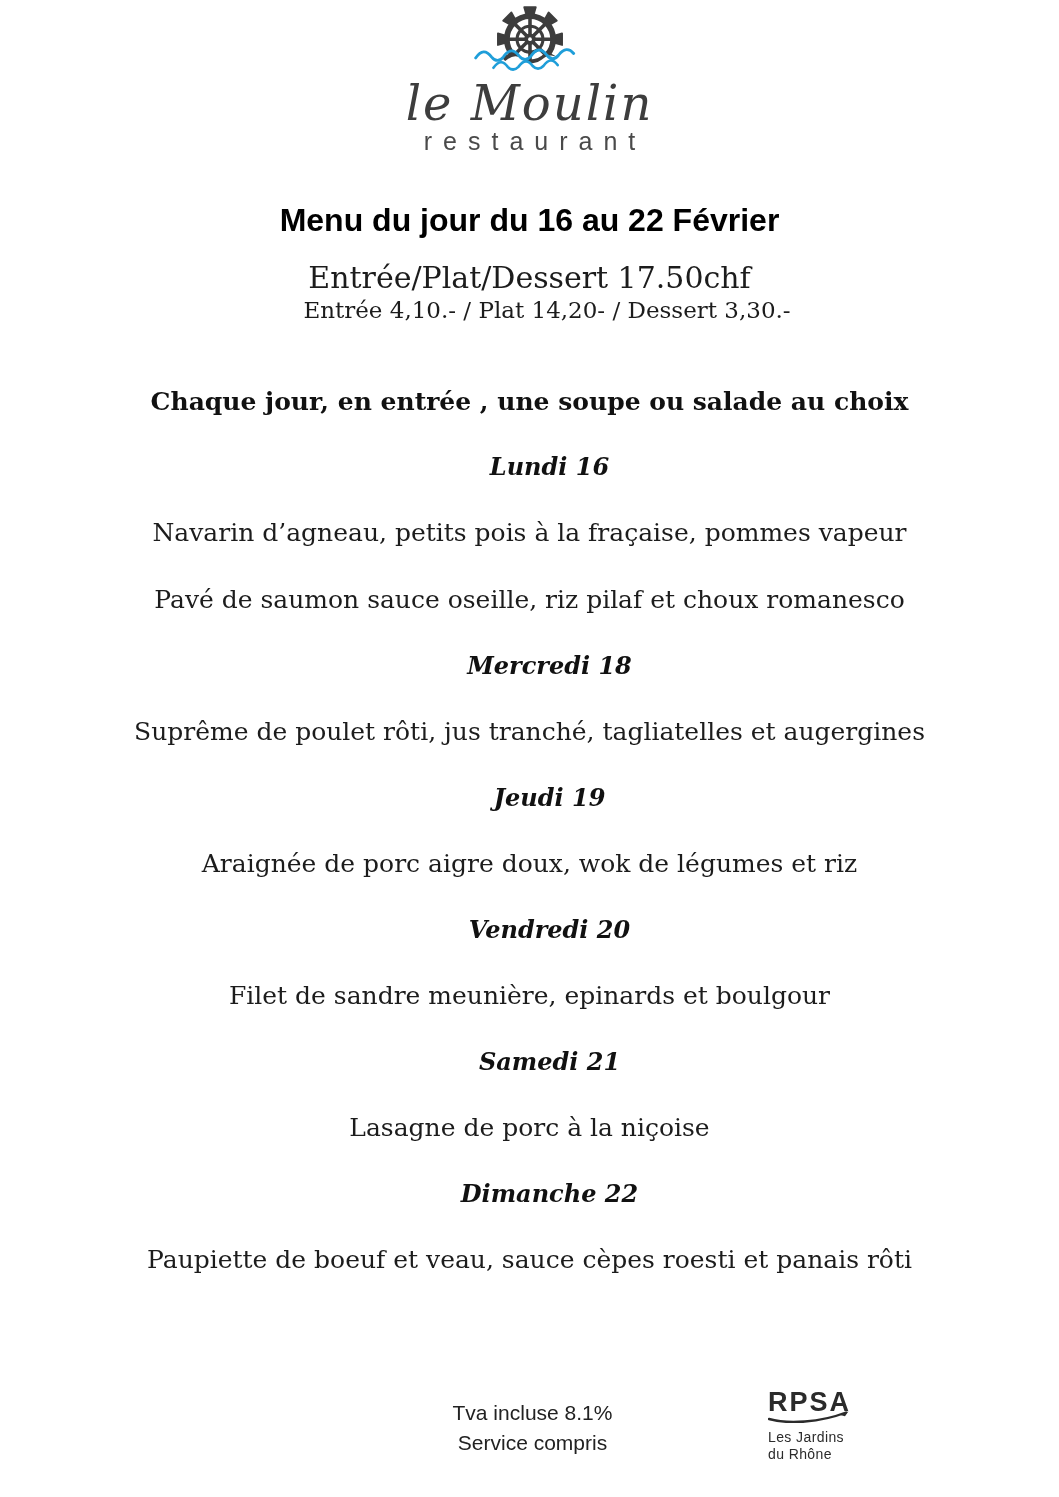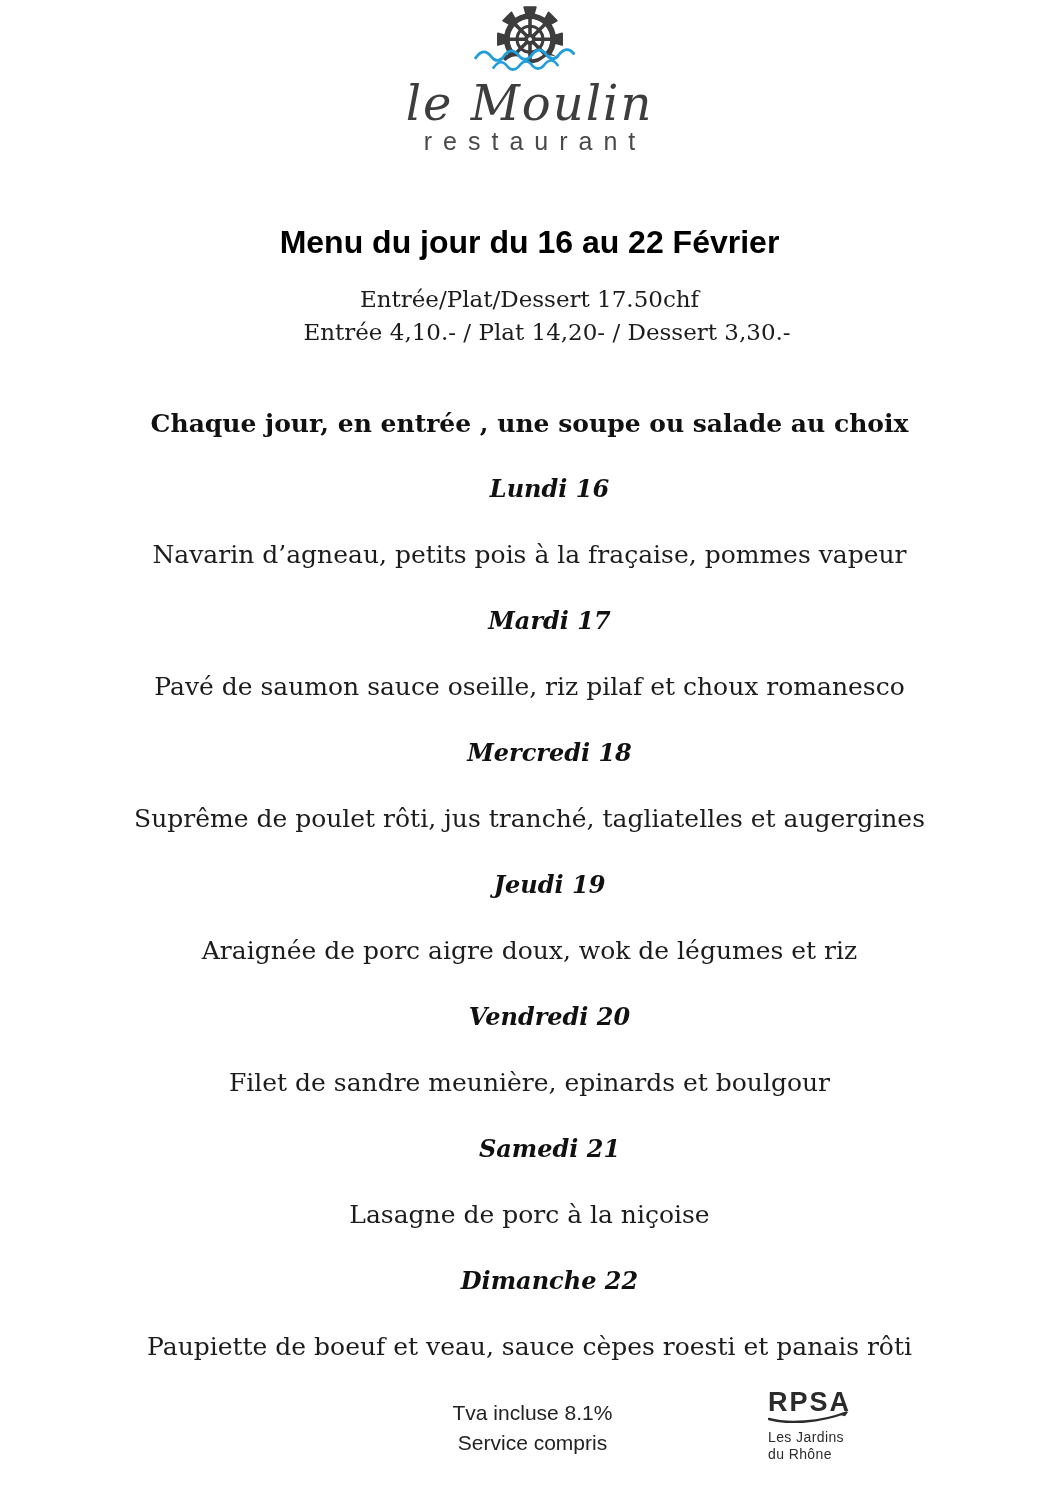--- a/index.html
+++ b/index.html
@@ -32,31 +32,31 @@
     font-size: 25px;
     line-height: 22px;
     letter-spacing: 11px;
     text-indent: 11px;
     color: #4a4a4a;
     margin-top: 2px;
   }
 
   
   .menu-title {
-    margin-top: 72px;
+    margin-top: 50px;
     font-family: "Liberation Sans", sans-serif;
     font-weight: bold;
     font-size: 32px;
     line-height: 36px;
     color: #000000;
     text-align: center;
   }
   .pricing-line1 {
     margin-top: 24px;
-    font-size: 23px;
+    font-size: 30px;
     line-height: 31px;
     text-align: center;
   }
   .pricing-line2 {
     margin-top: 2px;
     font-size: 23px;
     line-height: 31px;
     text-align: center;
     margin-left: 35px;
   }
@@ -174,21 +174,20 @@
 
   <h1 class="menu-title">Menu du jour du 16 au 22 Février</h1>
   <p class="pricing-line1">Entrée/Plat/Dessert 17.50chf</p>
   <p class="pricing-line2">Entrée 4,10.- / Plat 14,20- / Dessert 3,30.-</p>
 
   <p class="note-line">Chaque jour, en entrée , une soupe ou salade au choix</p>
 
   <h3 class="day-header">Lundi 16</h3>
   <p class="dish-line">Navarin d’agneau, petits pois à la fraçaise, pommes vapeur</p>
 
-  <h3 class="day-header">Mardi 17</h3>
   <p class="dish-line">Pavé de saumon sauce oseille, riz pilaf et choux romanesco</p>
 
   <h3 class="day-header">Mercredi 18</h3>
   <p class="dish-line">Suprême de poulet rôti, jus tranché, tagliatelles et augergines</p>
 
   <h3 class="day-header">Jeudi 19</h3>
   <p class="dish-line">Araignée de porc aigre doux, wok de légumes et riz</p>
 
   <h3 class="day-header">Vendredi 20</h3>
   <p class="dish-line">Filet de sandre meunière, epinards et boulgour</p>

